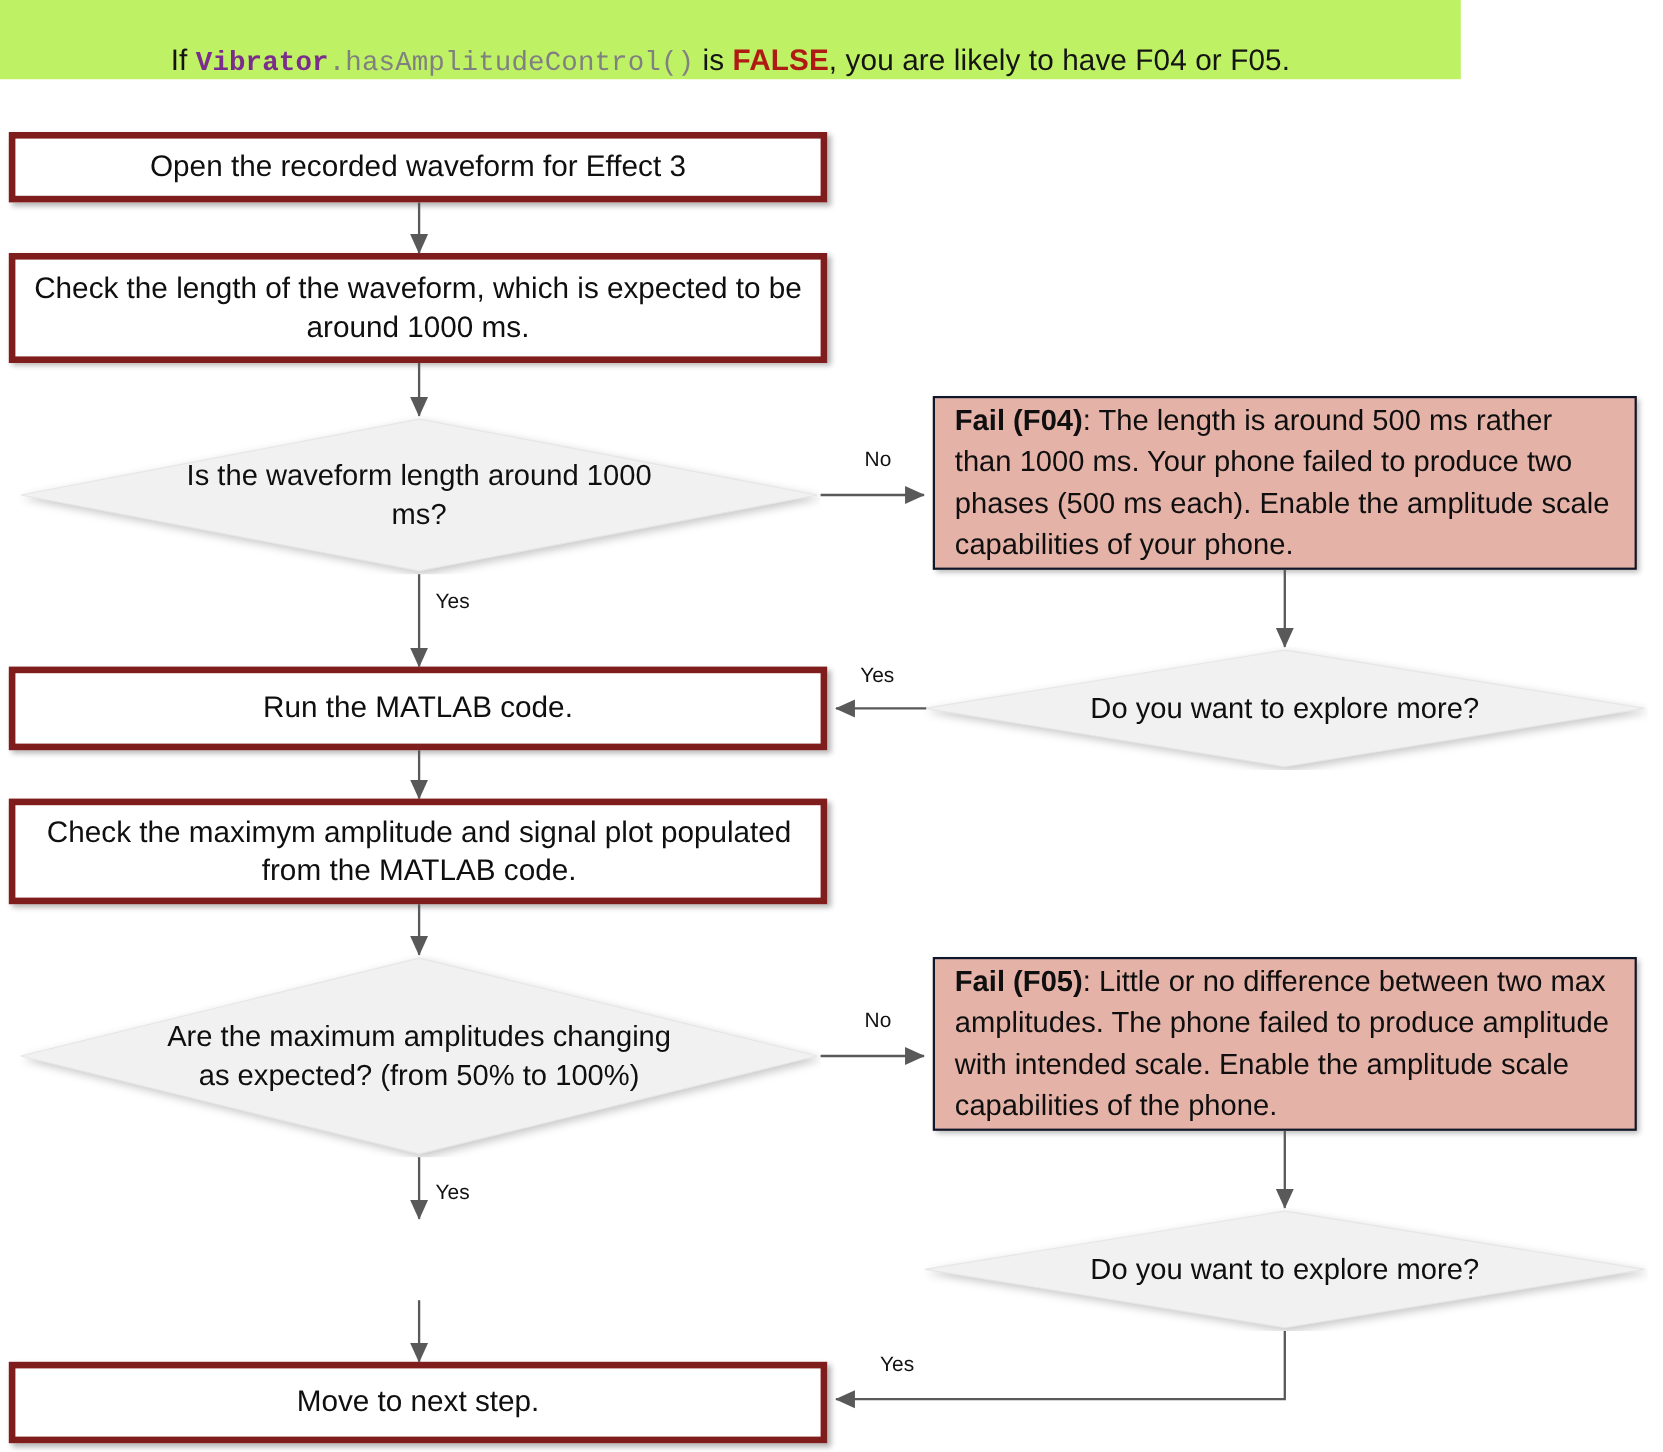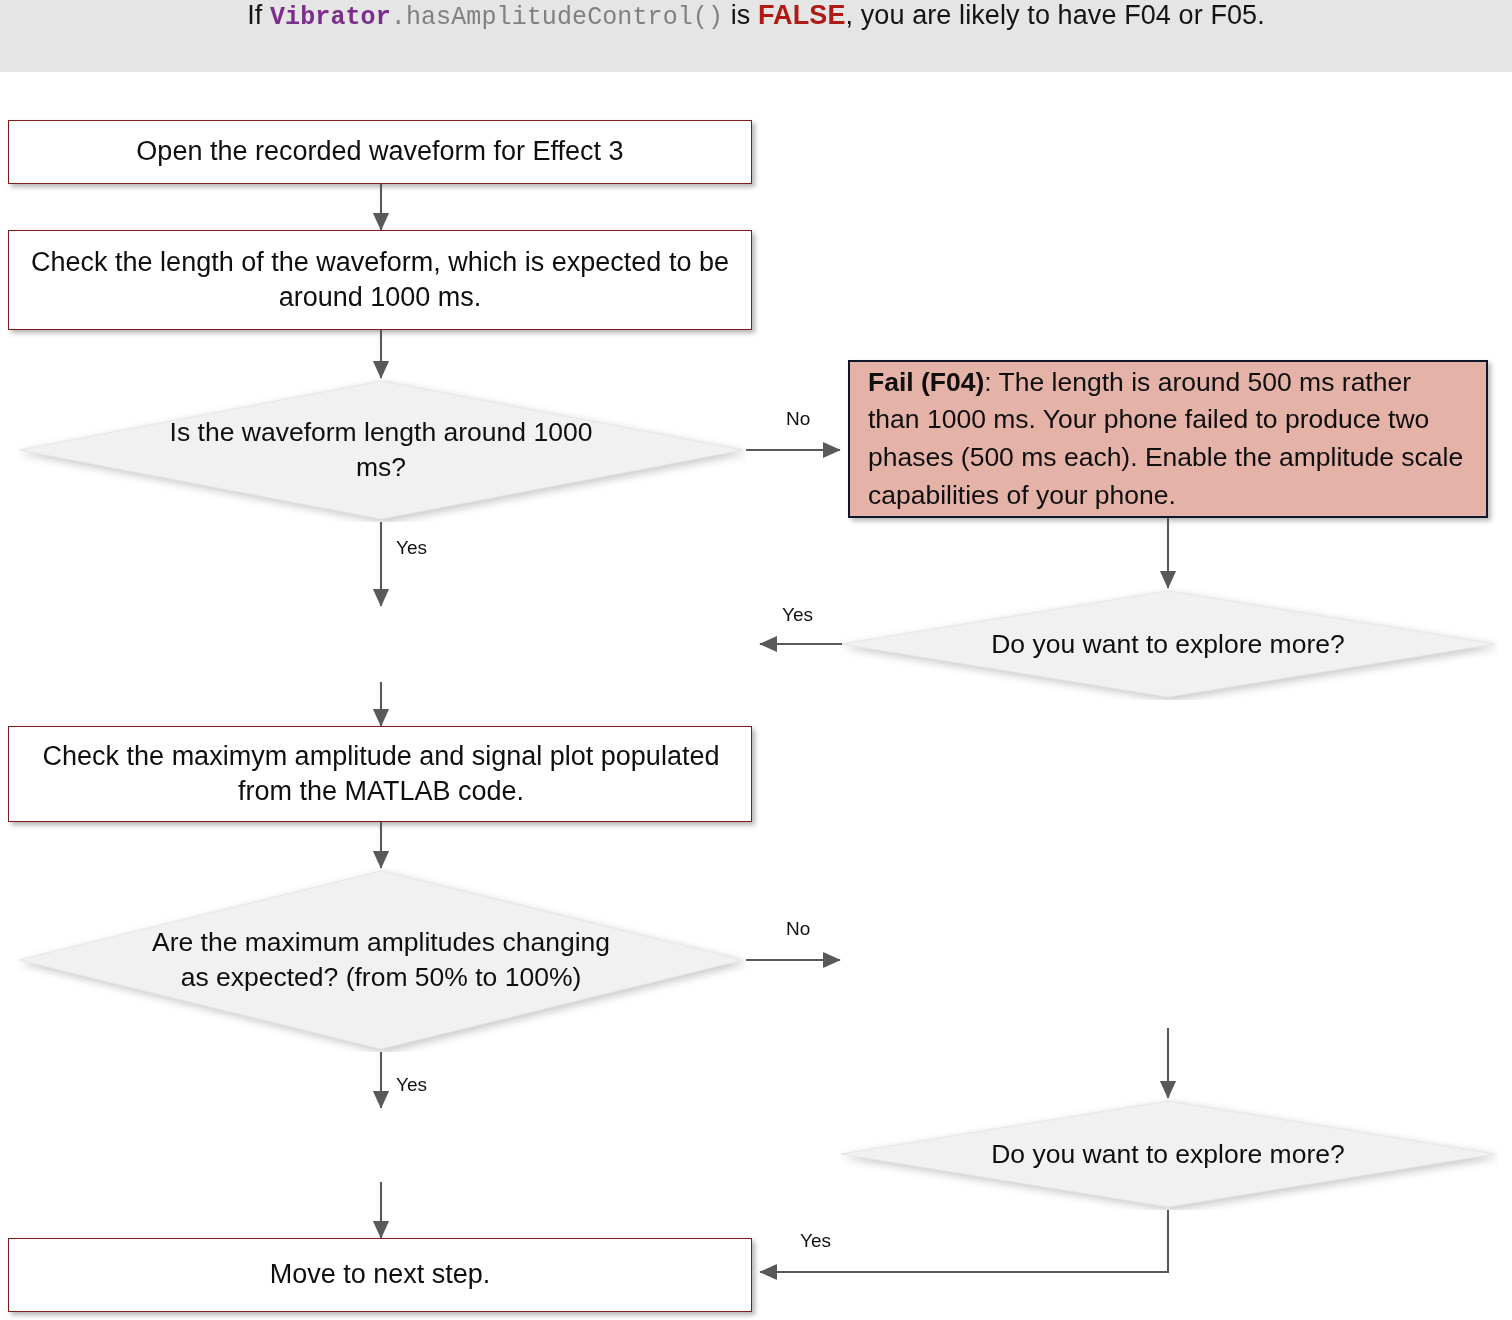--- a/index.html
+++ b/index.html
@@ -10,24 +10,24 @@
     background: #ffffff;
     font-family: "Liberation Sans", sans-serif;
     overflow: hidden;
     position: relative;
   }
 
   
   #header-banner {
     position: absolute;
     left: 0; top: 0;
-    width: 1512px; height: 72px;
-    background: #e5e5e5;
+    width: 1328px; height: 72px;
+    background: #bef264;
     display: flex;
-    align-items: flex-start;
+    align-items: flex-end;
     justify-content: center;
   }
   #header-banner .htext {
     font-size: 27px;
     color: #141414;
     white-space: pre;
     letter-spacing: 0.1px;
   }
   .mono {
     font-family: "Liberation Mono", "DejaVu Sans Mono", monospace;
@@ -48,21 +48,21 @@
     display: flex;
     align-items: center;
     justify-content: center;
     text-align: center;
     color: #0f0f0f;
     line-height: 1.3;
   }
 
   .proc {
     background: #ffffff;
-    border: 1px solid #7f1d1d;
+    border: 6px solid #7f1d1d;
     box-shadow: 3px 3px 5px rgba(0,0,0,0.30);
     font-size: 27px;
     padding: 6px 14px;
   }
 
   .fail {
     background: #e5b2a8;
     border: 2px solid #0f172a;
     box-shadow: 3px 3px 5px rgba(0,0,0,0.28);
     font-size: 26.5px;
@@ -180,32 +180,38 @@
     <span><b>Fail (F04)</b><span>: The length is around 500 ms rather than 1000 ms. Your phone failed to produce two phases (500 ms each). Enable the amplitude scale capabilities of your phone.</span></span>
   </div>
 
   <div class="node decision" style="left:838px; top:516px; width:660px; height:112px;">
     <svg viewBox="0 0 660 112" preserveAspectRatio="none">
       <polygon points="330,3 657,56 330,109 3,56" fill="#f1f1f1" stroke="#e6e6e6" stroke-width="1" style="filter:drop-shadow(3px 3px 4px rgba(0,0,0,0.22))"></polygon>
     </svg>
     <span class="dlabel">Do you want to explore more?</span>
   </div>
 
+  <div class="node proc" style="left:8px; top:534px; width:744px; height:76px;">
+    <span>Run the MATLAB code.</span>
+  </div>
 
   <div class="node proc" style="left:8px; top:654px; width:744px; height:96px;padding-left:16px;">
     <span>Check the maximym amplitude and signal plot populated from the MATLAB code.</span>
   </div>
 
   <div class="node decision" style="left:16px; top:796px; width:730px; height:184px;">
     <svg viewBox="0 0 730 184" preserveAspectRatio="none">
       <polygon points="365,3 727,92 365,181 3,92" fill="#f1f1f1" stroke="#e6e6e6" stroke-width="1" style="filter:drop-shadow(3px 3px 4px rgba(0,0,0,0.22))"></polygon>
     </svg>
     <span class="dlabel">Are the maximum amplitudes changing as expected? (from 50% to 100%)</span>
   </div>
 
+  <div class="node fail" style="left:848px; top:798px; width:640px; height:158px;">
+    <span><b>Fail (F05)</b><span>: Little or no difference between two max amplitudes. The phone failed to produce amplitude with intended scale. Enable the amplitude scale capabilities of the phone.</span></span>
+  </div>
 
   <div class="node decision" style="left:838px; top:1026px; width:660px; height:112px;">
     <svg viewBox="0 0 660 112" preserveAspectRatio="none">
       <polygon points="330,3 657,56 330,109 3,56" fill="#f1f1f1" stroke="#e6e6e6" stroke-width="1" style="filter:drop-shadow(3px 3px 4px rgba(0,0,0,0.22))"></polygon>
     </svg>
     <span class="dlabel">Do you want to explore more?</span>
   </div>
 
 
   <div class="node proc" style="left:8px; top:1166px; width:744px; height:74px;">

